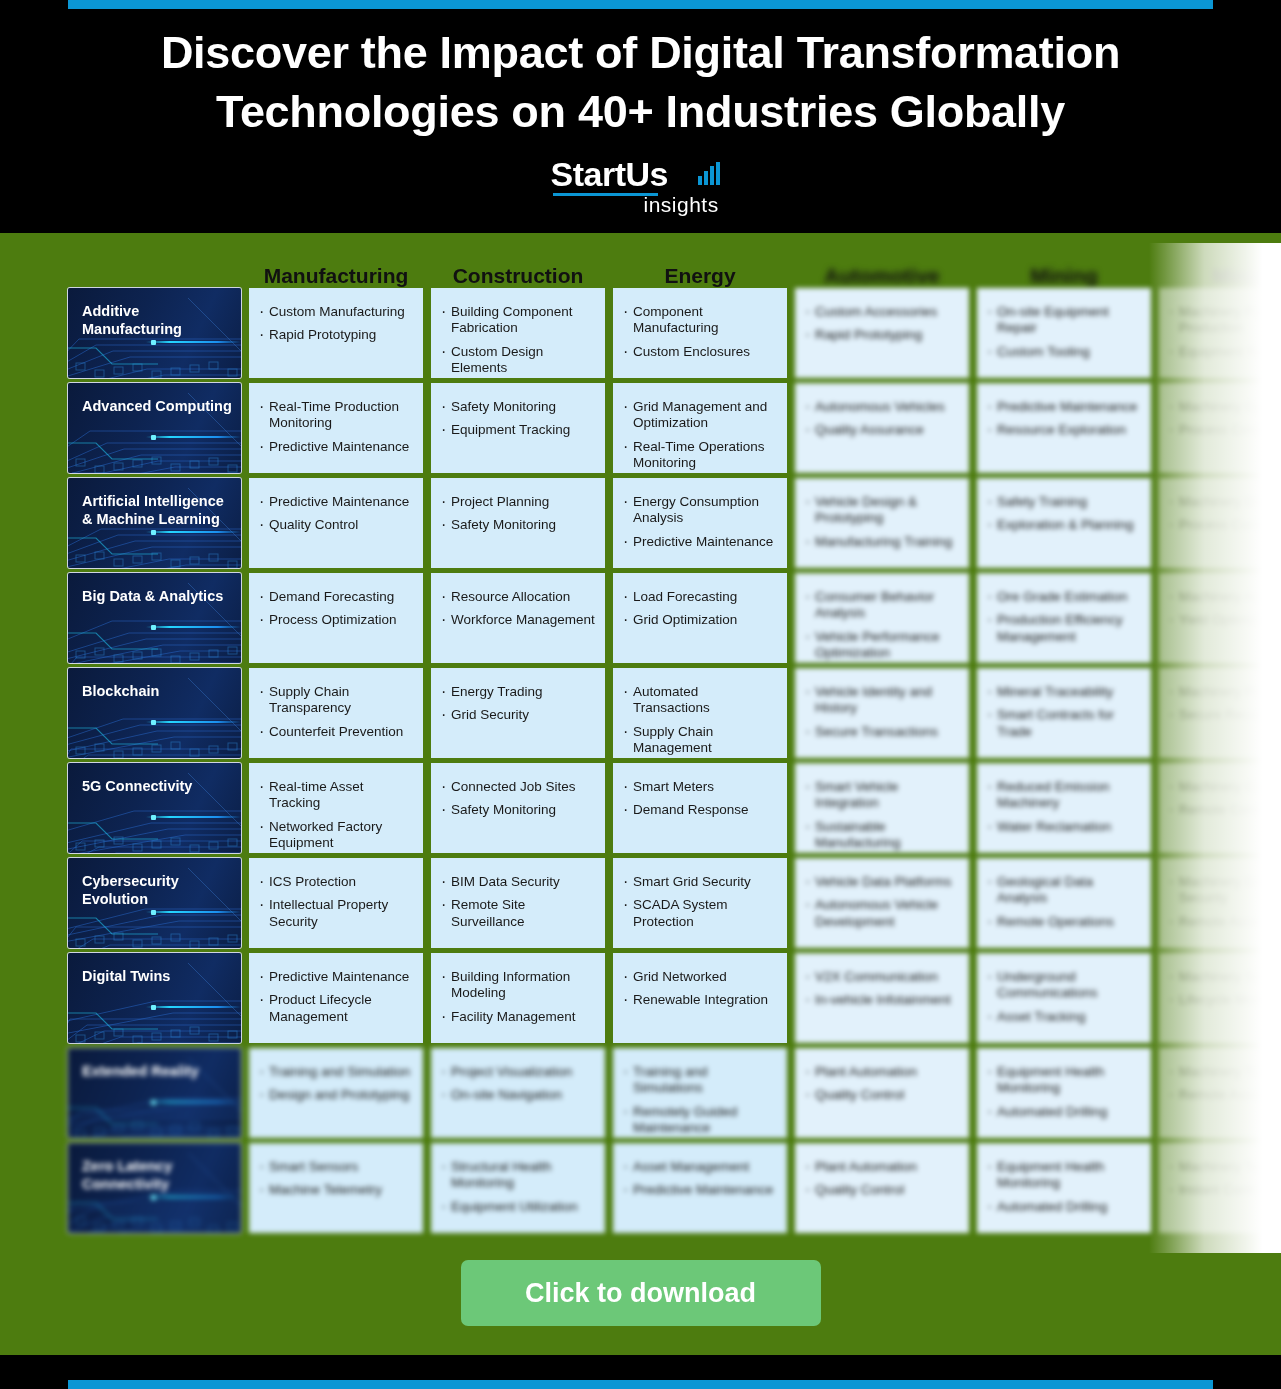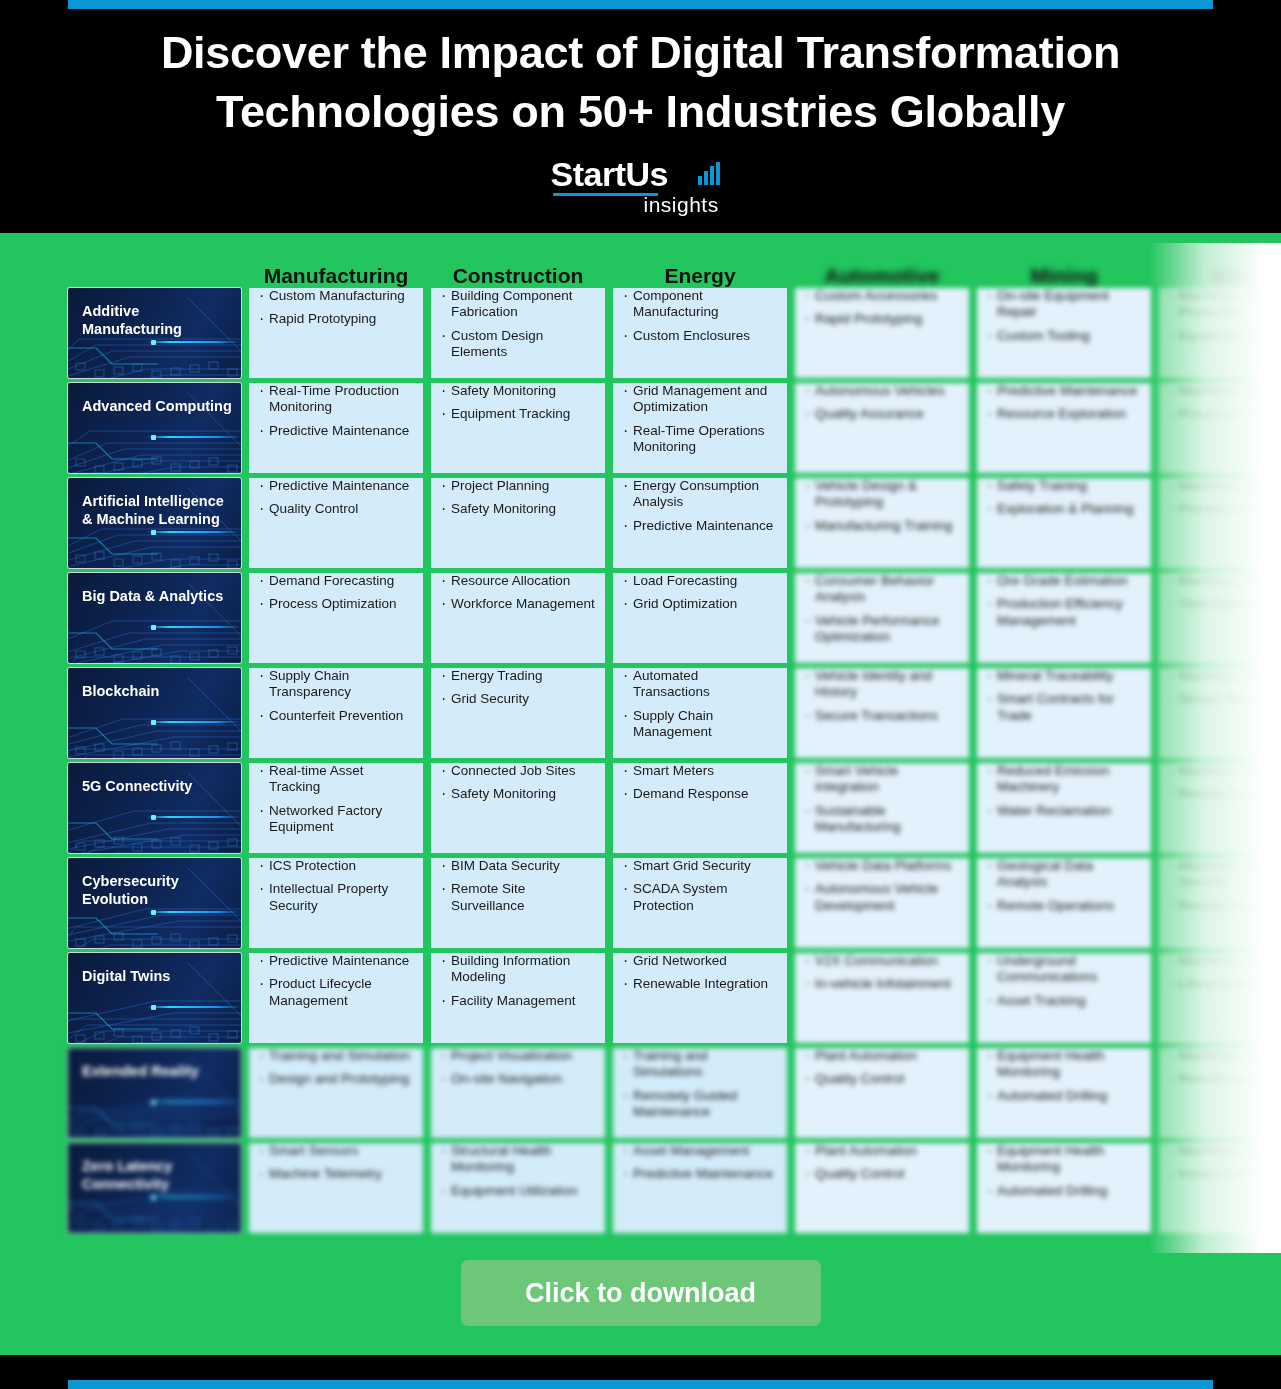--- a/index.html
+++ b/index.html
@@ -9,21 +9,21 @@
     height: 1389px;
     background: #ffffff;
     font-family: "Liberation Sans", sans-serif;
     overflow: hidden;
   }
 
   #page {
     position: relative;
     width: 1281px;
     height: 1389px;
-    background: #22c55e;
+    background: #4d7c0f;
   }
 
   
   .header {
     position: absolute;
     left: 0; top: 0;
     width: 1281px;
     height: 233px;
     background: #000000;
     overflow: hidden;
@@ -158,21 +158,21 @@
     font-size: 14.5px;
     font-weight: bold;
     line-height: 1.25;
     z-index: 3;
   }
   .cell {
     flex: 0 0 174px;
     margin-right: 8px;
     height: 90px;
     background: #d4ecfa;
-    padding: 0 9px 6px 9px;
+    padding: 16px 9px 6px 9px;
     overflow: hidden;
   }
   .cell ul { list-style: none; }
   .cell li {
     position: relative;
     padding-left: 11px;
     font-size: 13.5px;
     line-height: 1.22;
     color: #1a1a1a;
     margin-bottom: 7px;
@@ -248,21 +248,21 @@
 </head>
 <body>
 
 <div id="page">
 
   <div class="header">
     <div class="header-accent"></div>
 
     <div class="header-title">
       <span class="line">Discover the Impact of Digital Transformation</span>
-      <span class="line">Technologies on 50+ Industries Globally</span>
+      <span class="line">Technologies on 40+ Industries Globally</span>
     </div>
 
     <div class="logo">
       <div class="logo-word">StartUs</div>
       <div class="logo-bars">
         <i></i>
           <i></i>
           <i></i>
           <i></i>
       </div>

